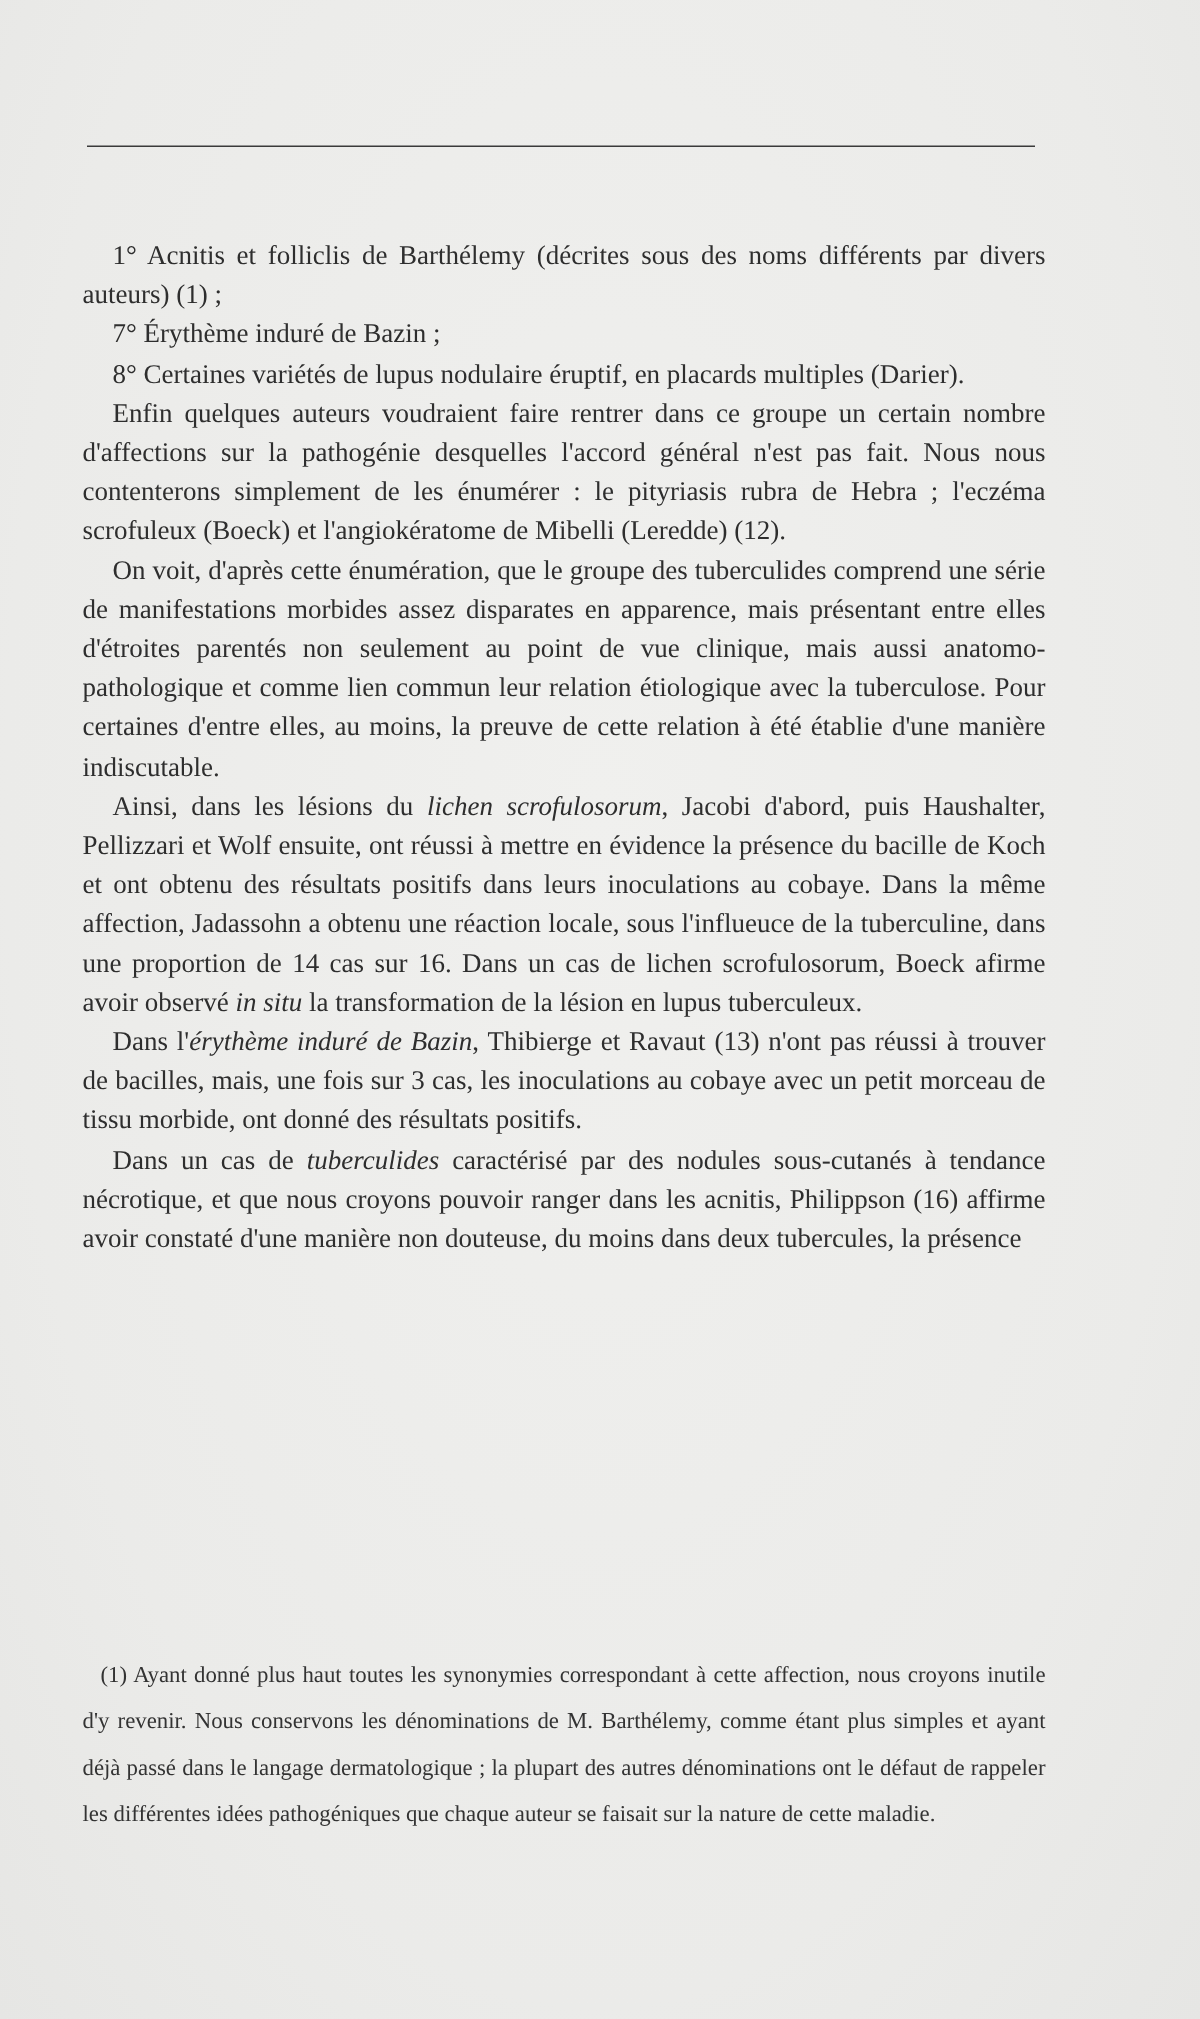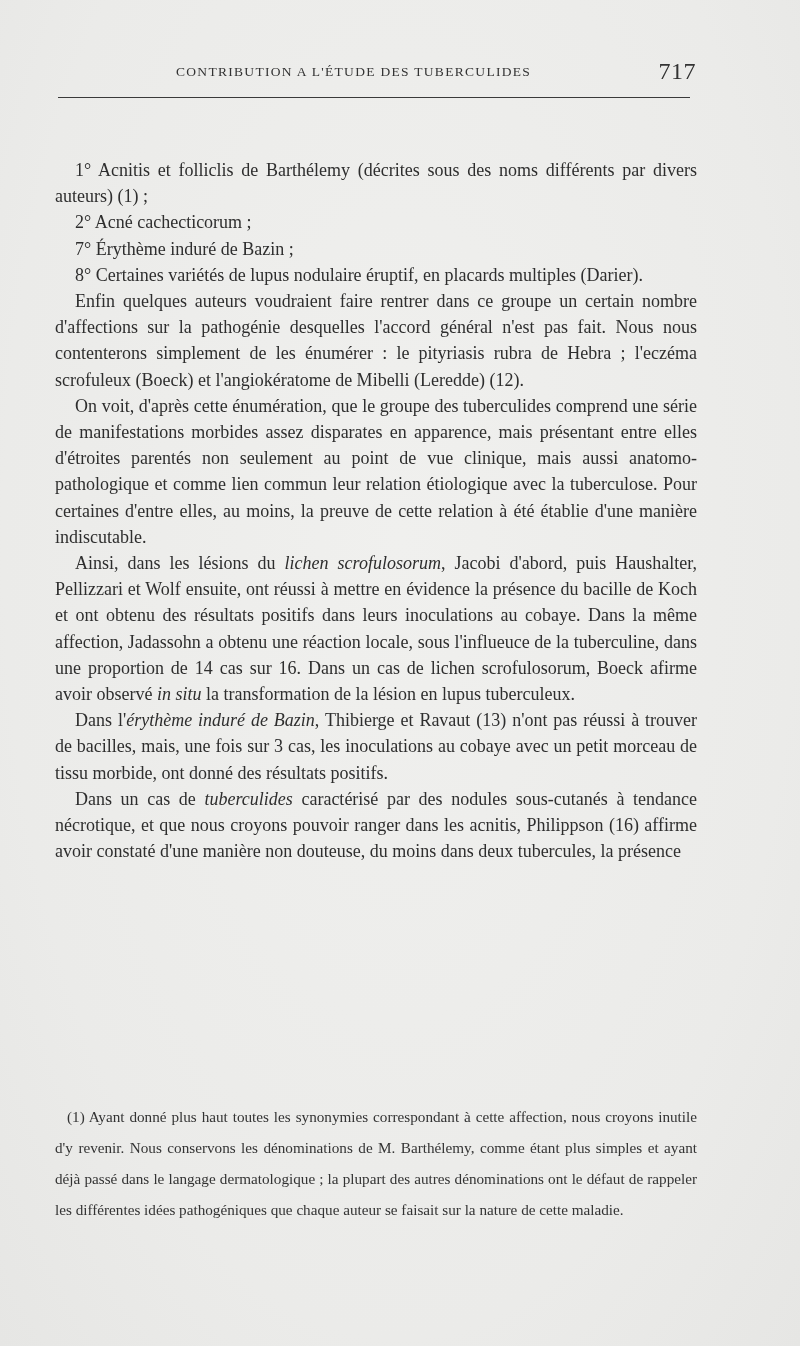--- a/index.html
+++ b/index.html
@@ -42,29 +42,24 @@
     position: absolute; left: 55px; top: 1101px; width: 642px;
     font-size: 15.2px; line-height: 31px; text-align: justify; color: #333;
   }
   .footnotes p { margin: 0; text-indent: 12px; }
 </style>
 </head>
 <body>
 
 <div class="page">
 
-  <div class="header">
-    <span class="running-title running-title-caps">CONTRIBUTION A L'ÉTUDE DES TUBERCULIDES</span>
-    <span class="page-number">717</span>
-  </div>
   <div class="header-rule"></div>
 
   <div class="body-text">
     <p class="item">1° Acnitis et folliclis de Barthélemy (décrites sous des noms différents par divers auteurs) (1) ;</p>
-    <p class="item">2° Acné cachecticorum ;</p>
     <p class="item">7° Érythème induré de Bazin ;</p>
     <p class="item">8° Certaines variétés de lupus nodulaire éruptif, en placards multiples (Darier).</p>
 
     <p class="indent">Enfin quelques auteurs voudraient faire rentrer dans ce groupe un certain nombre d'affections sur la pathogénie desquelles l'accord général n'est pas fait. Nous nous contenterons simplement de les énumérer : le pityriasis rubra de Hebra ; l'eczéma scrofuleux (Boeck) et l'angiokératome de Mibelli (Leredde) (12).</p>
     <p class="indent">On voit, d'après cette énumération, que le groupe des tuberculides comprend une série de manifestations morbides assez disparates en apparence, mais présentant entre elles d'étroites parentés non seulement au point de vue clinique, mais aussi anatomo-pathologique et comme lien commun leur relation étiologique avec la tuberculose. Pour certaines d'entre elles, au moins, la preuve de cette relation à été établie d'une manière indiscutable.</p>
 
     <p class="indent"><span>Ainsi, dans les lésions du </span><span class="it">lichen scrofulosorum</span><span>, Jacobi d'abord, puis Haushalter, Pellizzari et Wolf ensuite, ont réussi à mettre en évidence la présence du bacille de Koch et ont obtenu des résultats positifs dans leurs inoculations au cobaye. Dans la même affection, Jadassohn a obtenu une réaction locale, sous l'influeuce de la tuberculine, dans une proportion de 14 cas sur 16. Dans un cas de lichen scrofulosorum, Boeck afirme avoir observé </span><span class="it">in situ</span><span> la transformation de la lésion en lupus tuberculeux.</span></p>
 
     <p class="indent"><span>Dans l'</span><span class="it">érythème induré de Bazin</span><span>, Thibierge et Ravaut (13) n'ont pas réussi à trouver de bacilles, mais, une fois sur 3 cas, les inoculations au cobaye avec un petit morceau de tissu morbide, ont donné des résultats positifs.</span></p>
 

